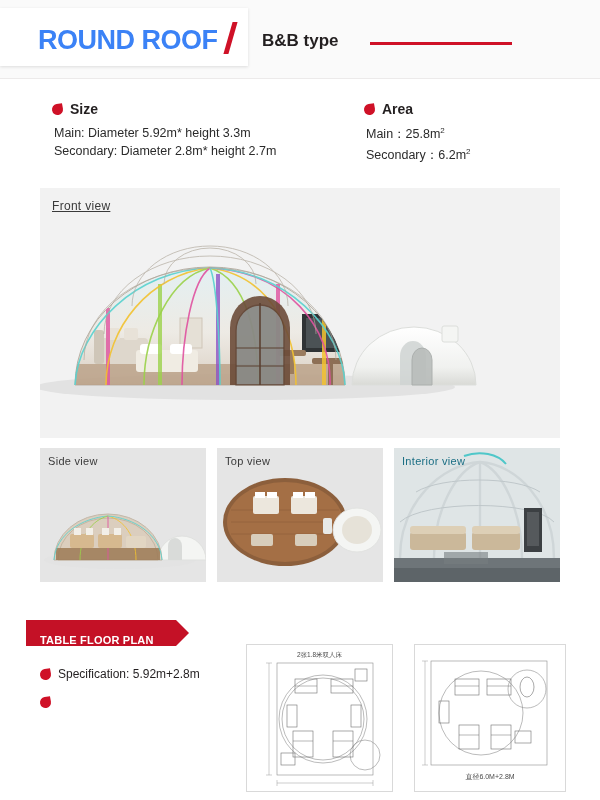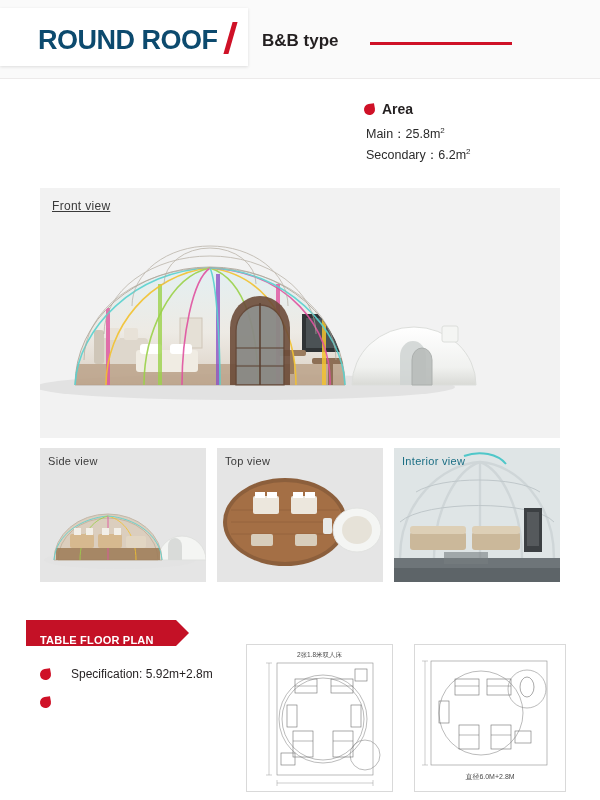--- a/index.html
+++ b/index.html
@@ -32,21 +32,21 @@
     background: #ffffff;
     box-shadow: 0 1px 3px rgba(0,0,0,0.12);
   }
   .title-main {
     position: absolute;
     left: 38px;
     top: 25px;
     font-size: 27px;
     font-weight: bold;
     letter-spacing: -0.5px;
-    color: #0c4a6e;
+    color: #3b82f6;
     white-space: nowrap;
   }
   .title-slash {
     position: absolute;
     left: 228px;
     top: 22px;
     width: 5px;
     height: 32px;
     background: #cf1127;
     transform: skewX(-16deg);
@@ -191,21 +191,20 @@
     display: flex;
     align-items: flex-start;
     gap: 7px;
     margin-bottom: 12px;
   }
   .floorlist .item .bullet { margin-top: 3px; }
   .floorlist .txt {
     font-size: 12px;
     color: #231f20;
     line-height: 1.35;
-    margin-left: 13px;
   }
 
   .plan {
     position: absolute;
     top: 644px;
     width: 145px;
     height: 146px;
     background: #ffffff;
     border: 1px solid #d9d9d9;
   }
@@ -235,20 +234,28 @@
 <div class="header">
   <div class="header-white-block"></div>
   <div class="title-main">ROUND ROOF</div>
   <div class="title-slash"></div>
   <div class="title-sub">B&amp;B type</div>
   <div class="title-rule"></div>
 </div>
 
 <div class="specs" style="height:108px;">
 
+  <div class="spec-col left">
+    <div class="spec-head">
+      <span class="bullet"></span>
+      <span class="spec-title">Size</span>
+    </div>
+    <div class="spec-line">Main: Diameter 5.92m* height 3.3m</div>
+    <div class="spec-line">Secondary: Diameter 2.8m* height 2.7m</div>
+  </div>
 
   <div class="spec-col right">
     <div class="spec-head">
       <span class="bullet"></span>
       <span class="spec-title">Area</span>
     </div>
     <div class="spec-line">
       <span>Main：</span><span>25.8m</span><span class="sup">2</span>
     </div>
     <div class="spec-line">

